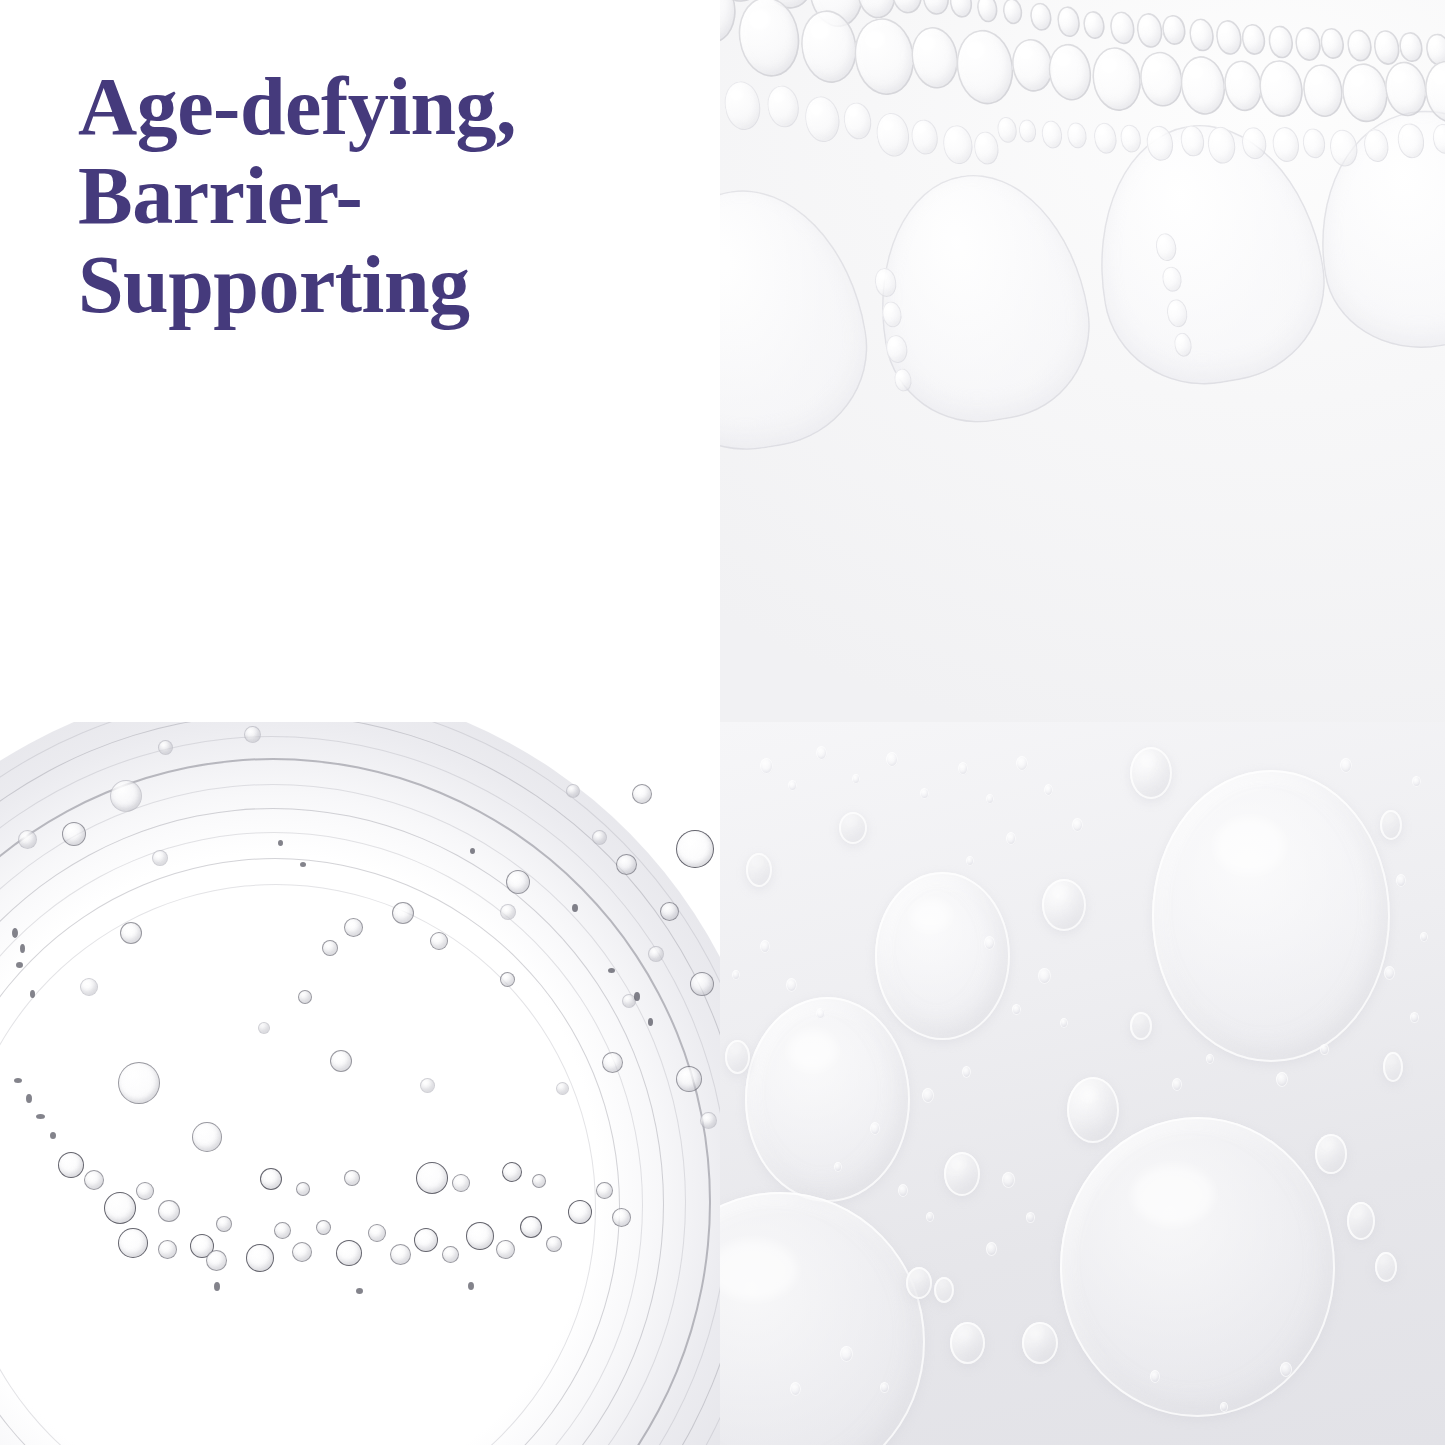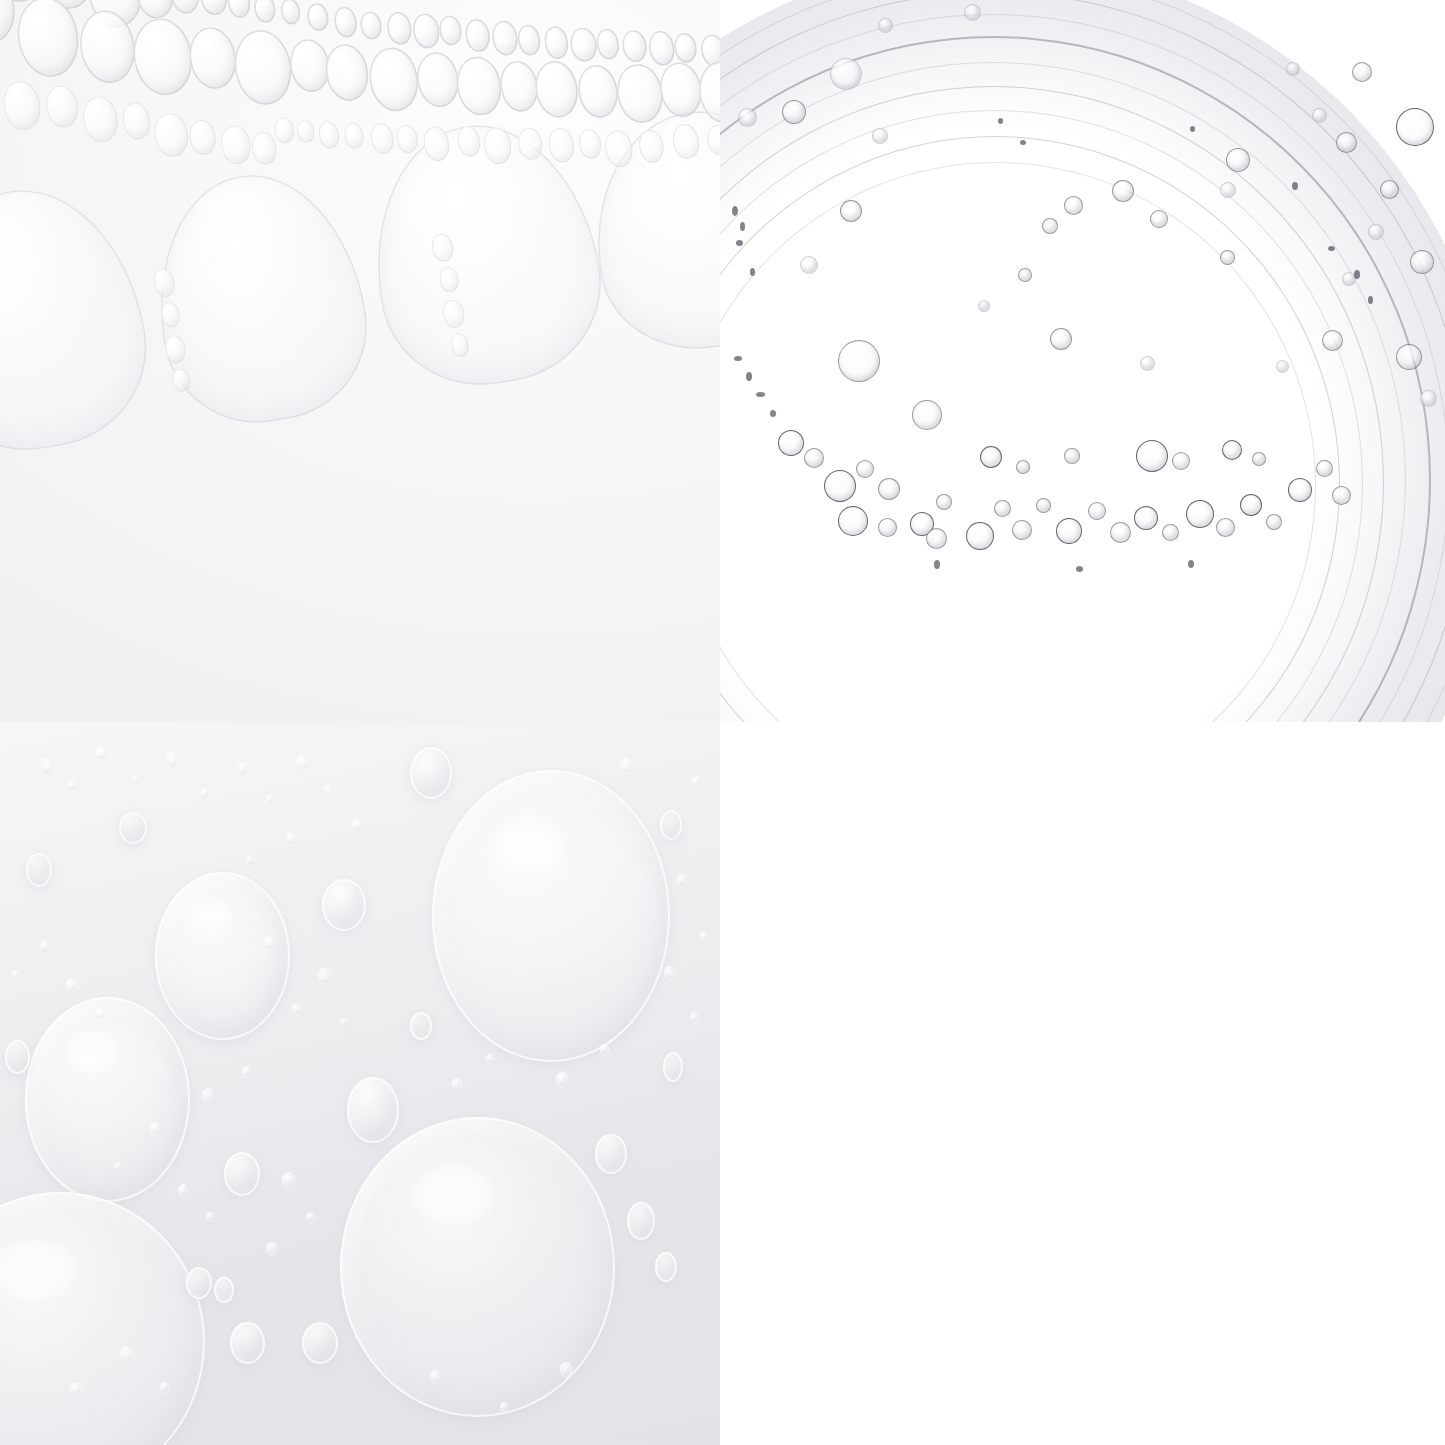--- a/index.html
+++ b/index.html
@@ -168,20 +168,25 @@
     border-radius: 50%;
     background: radial-gradient(circle at 38% 32%, rgba(255,255,255,0.85) 0%, rgba(249,249,252,0.35) 60%, rgba(255,255,255,0.05) 100%);
     box-shadow: inset 0 0 0 1px rgba(255,255,255,0.7), inset -1px -2px 3px rgba(214,214,222,0.5);
   }
 </style>
 </head>
 <body>
 
 <div class="poster">
 
+  <div class="quad quad-headline">
+    <div class="headline">Age-defying,
+Barrier-
+Supporting</div>
+  </div>
 
   <div class="quad foam-bg">
     <div class="photo">
       <div class="foam-sheet">
 
         <div class="foam-drape" style="left:-4%;  top:54%; width:26%; height:46%;"></div>
         <div class="foam-drape" style="left:24%;  top:58%; width:24%; height:44%;"></div>
         <div class="foam-drape" style="left:50%;  top:56%; width:26%; height:46%;"></div>
         <div class="foam-drape" style="left:76%;  top:60%; width:26%; height:42%;"></div>
 

